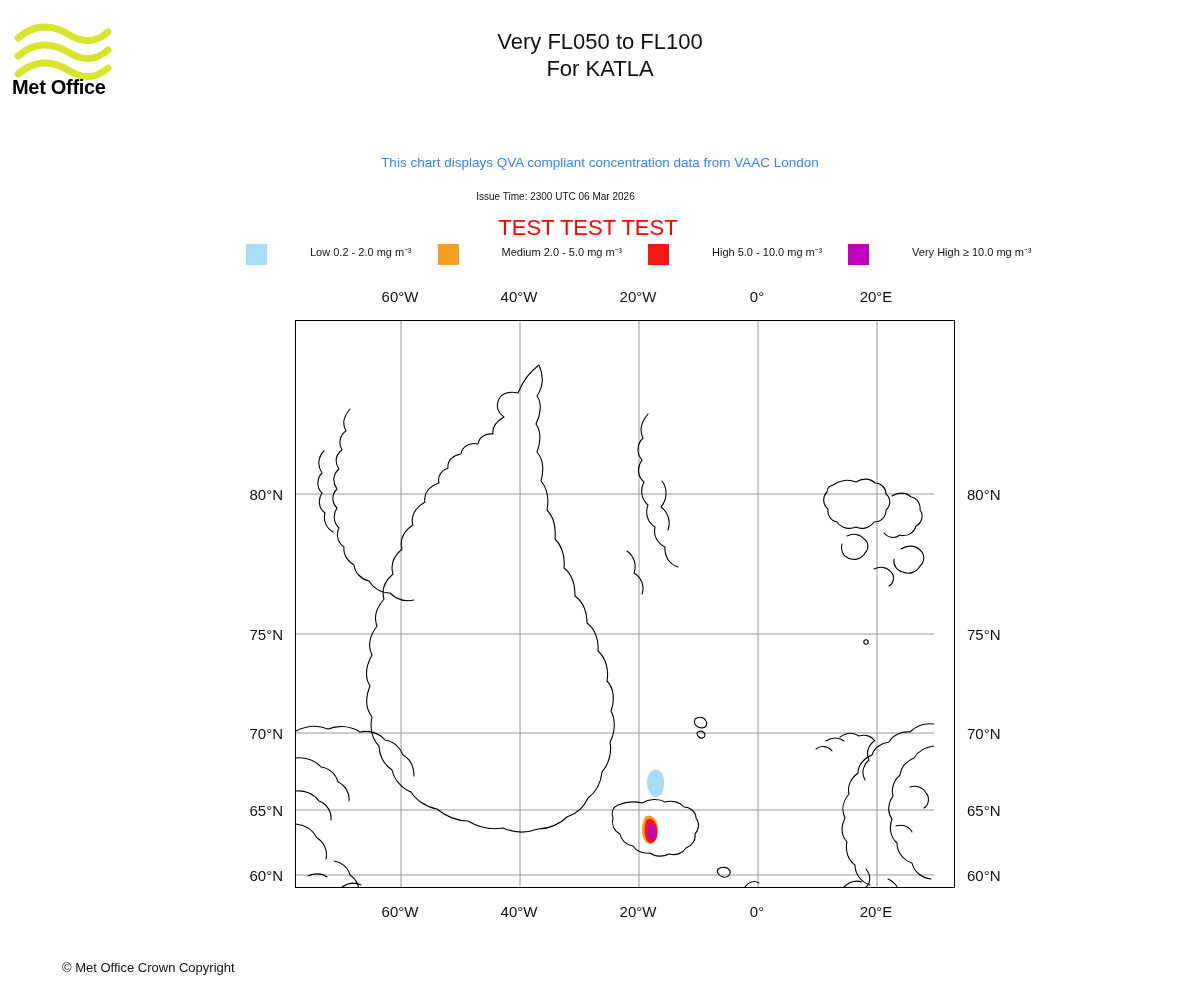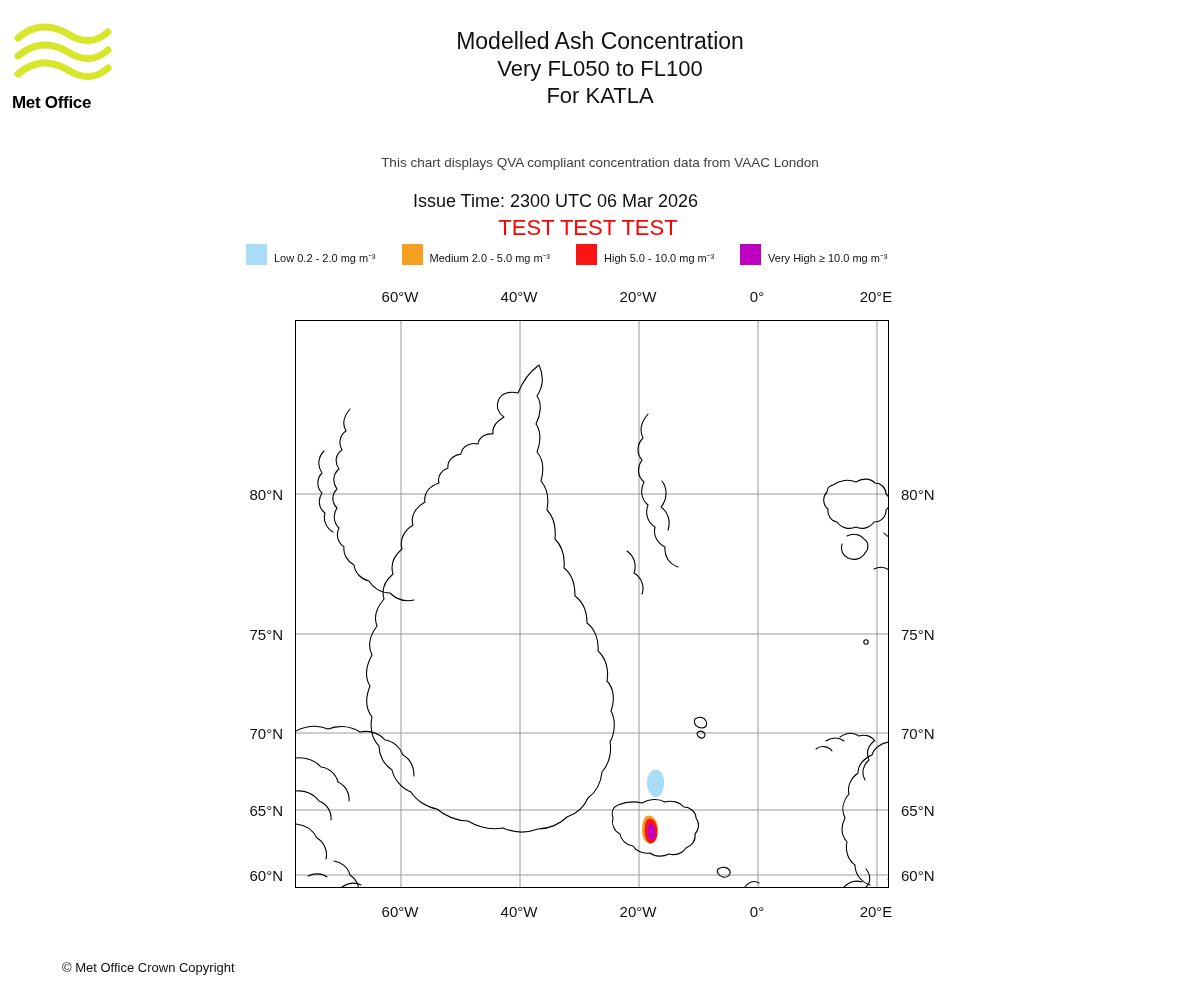--- a/index.html
+++ b/index.html
@@ -20,22 +20,22 @@
   .logo {
     position: absolute;
     left: 12px;
     top: 18px;
     width: 110px;
     height: 95px;
   }
   .logo-text {
     position: absolute;
     left: 12px;
-    top: 93px;
-    font-size: 17px;
+    top: 76px;
+    font-size: 20px;
     font-weight: bold;
     letter-spacing: -0.3px;
     color: #000;
   }
 
   
   .title-block {
     position: absolute;
     left: 0;
     top: 28px;
@@ -48,29 +48,29 @@
     color: #111;
   }
   .title-line.first { font-size: 23px; }
   .subtitle {
     position: absolute;
     left: 0;
     top: 155px;
     width: 1200px;
     text-align: center;
     font-size: 13.5px;
-    color: #404040;
+    color: #3b82f6;
   }
   .issue-time {
     position: absolute;
     left: 0;
     top: 191px;
     width: 1111px;
     text-align: center;
-    font-size: 18px;
+    font-size: 10px;
     color: #111;
   }
   .test-banner {
     position: absolute;
     left: 0;
     top: 215px;
     width: 1176px;
     text-align: center;
     font-size: 22px;
     color: #ff0000;
@@ -81,42 +81,44 @@
     position: absolute;
     left: 246px;
     top: 243px;
     width: 745px;
     height: 22px;
     display: flex;
     align-items: center;
   }
   .legend-item {
     display: flex;
-    align-items: flex-end;
+    align-items: flex-start;
     margin-right: 26px;
+    gap: 36px;
   }
   .legend-swatch {
     width: 21px;
     height: 21px;
     margin-right: 7px;
     flex: none;
   }
   .legend-label {
     font-size: 11px;
     color: #111;
     white-space: nowrap;
   }
 
   
   .map-wrap {
     position: absolute;
     left: 295px;
     top: 320px;
-    width: 594px;
+    width: 640px;
     height: 568px;
+    padding-left: 20px;
   }
   .map-frame {
     position: absolute;
     inset: 0;
     border: 1px solid #000;
     box-sizing: border-box;
     overflow: hidden;
     background: #fff;
   }
   .map-svg { display: block; }
@@ -151,21 +153,20 @@
     <g fill="none" stroke="#d7e62a" stroke-width="7" stroke-linecap="round">
       <path d="M6,20 C22,6 40,6 56,16 C70,25 84,25 96,14"></path>
       <path d="M6,38 C22,24 40,24 56,34 C70,43 84,43 96,32"></path>
       <path d="M6,56 C22,42 40,42 56,52 C70,61 84,61 96,50"></path>
     </g>
   </svg>
 </div>
 <div class="logo-text">Met Office</div>
 
 <div class="title-block">
-  <div class="title-line first">Modelled Ash Concentration</div>
   <div class="title-line">Very FL050 to FL100</div>
   <div class="title-line">For KATLA</div>
 </div>
 <div class="subtitle">This chart displays QVA compliant concentration data from VAAC London</div>
 <div class="issue-time">Issue Time: 2300 UTC 06 Mar 2026</div>
 <div class="test-banner">TEST TEST TEST</div>
 
 <div class="legend">
   <div class="legend-item">
     <span class="legend-swatch" style="background:#a9ddf7"></span>

